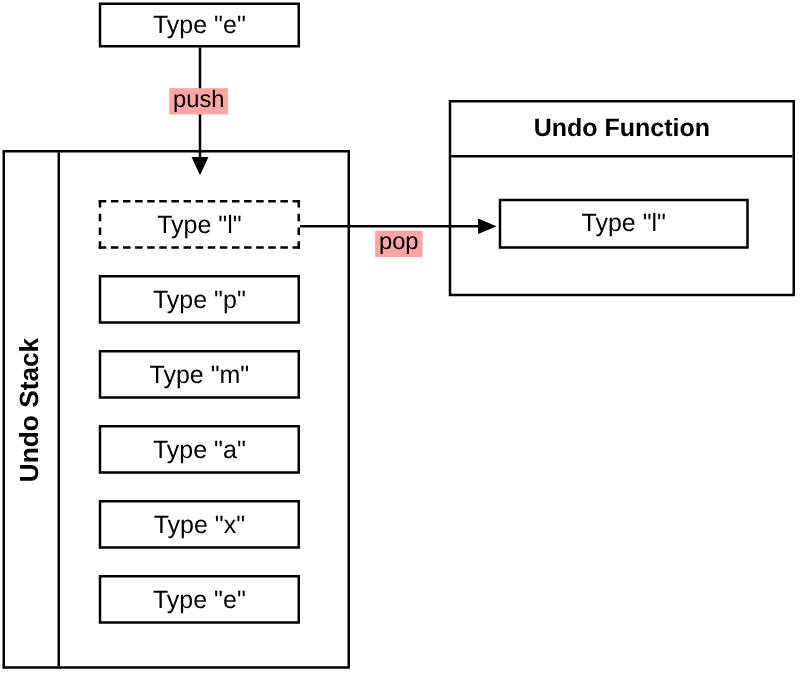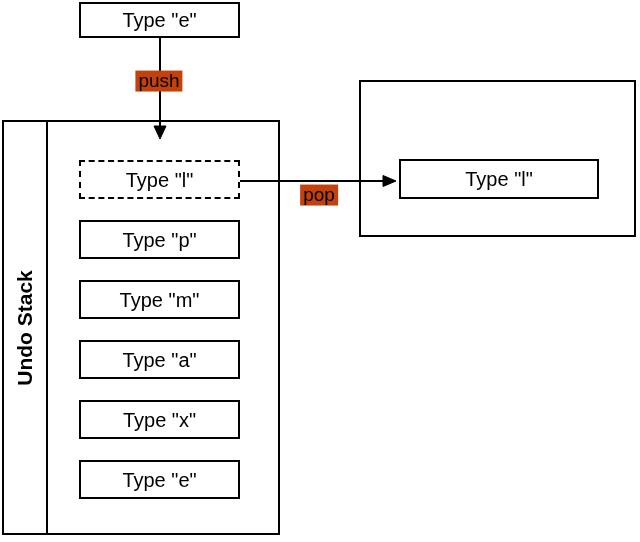--- a/index.html
+++ b/index.html
@@ -77,21 +77,21 @@
     width: 640px; height: 542px;
     pointer-events: none;
     z-index: 3;
   }
   .arrows line { stroke: #000000; stroke-width: 2; }
   .arrows polygon { fill: #000000; stroke: #000000; }
 
   .edge-label {
     position: absolute;
     transform: translate(-50%, -50%);
-    background: #c2410c;
+    background: #fca5a5;
     padding: 0 3px;
     font-size: 19px;
     line-height: 1.1;
     z-index: 4;
     white-space: nowrap;
   }
   .input-box { left: 79px; top: 2px; width: 161px; height: 36px; }
 </style>
 </head>
 <body>
@@ -112,20 +112,23 @@
     <div class="node stack-item" style="top: 158px;">Type "m"</div>
 
     <div class="node stack-item" style="top: 218px;">Type "a"</div>
 
     <div class="node stack-item" style="top: 278px;">Type "x"</div>
 
     <div class="node stack-item" style="top: 338px;">Type "e"</div>
   </div>
 
   <div class="func-container">
+    <div class="func-header">
+      <span>Undo Function</span>
+    </div>
     <div class="node func-item">Type "l"</div>
   </div>
 
   <svg class="arrows" viewBox="0 0 640 542" xmlns="http://www.w3.org/2000/svg">
     <line x1="160" y1="38" x2="160" y2="127"></line>
     <polygon points="160,139 154,126 166,126"></polygon>
     <line x1="240" y1="181" x2="384" y2="181"></line>
     <polygon points="396,181 383,175.5 383,186.5"></polygon>
   </svg>
 

